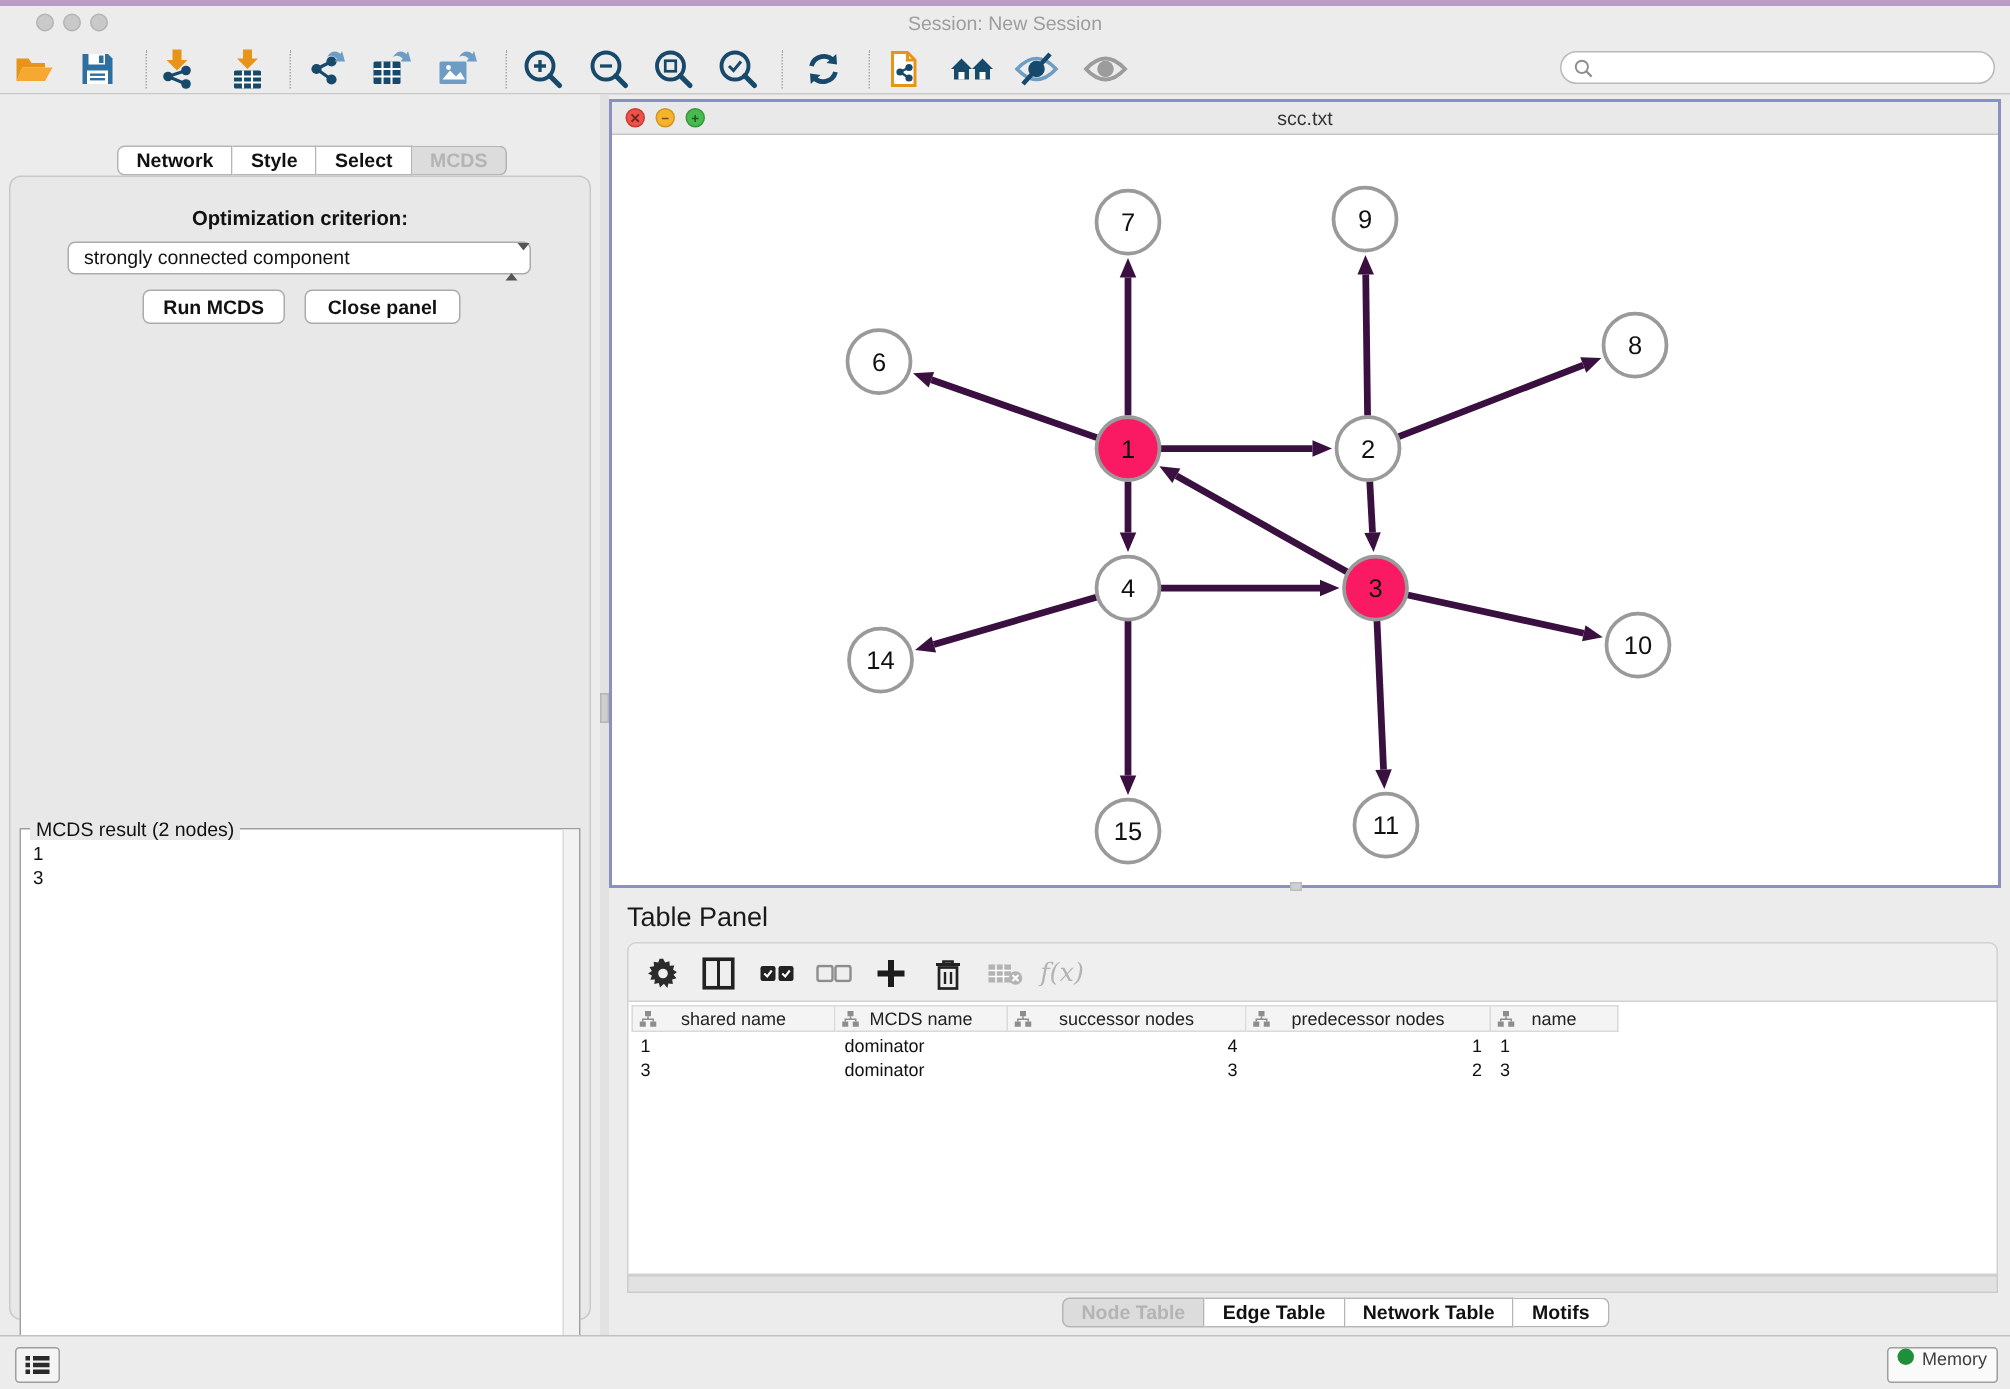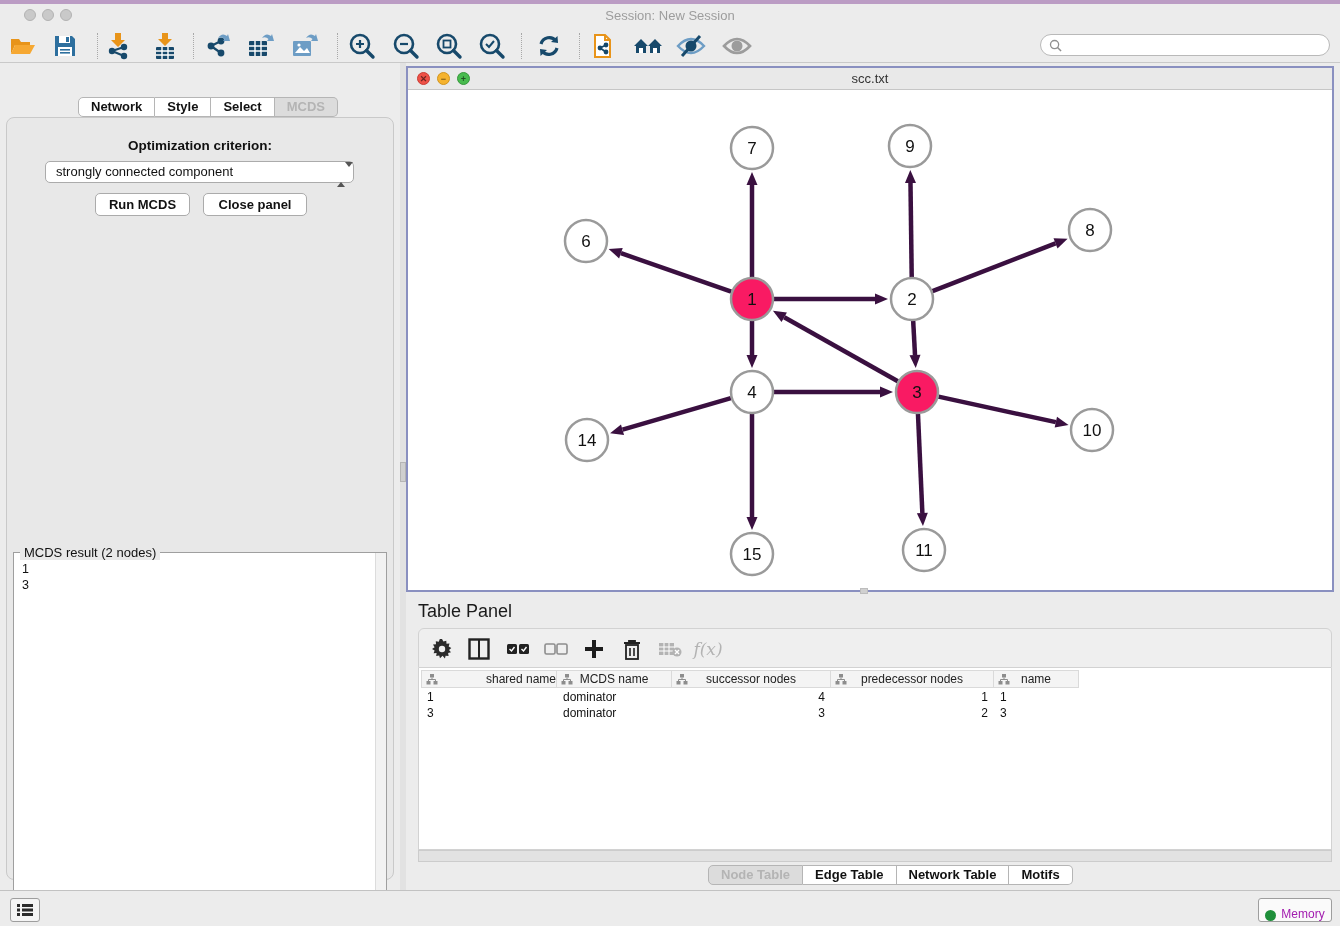--- a/index.html
+++ b/index.html
@@ -66,29 +66,29 @@
 
   
   .table-panel { left:406px; top:595px; width:934px; height:295px; background:#ececec; }
   .tp-toolbar { position:absolute; left:12px; top:33px; width:914px; height:40px; background:#efefef; border:1px solid #d2d2d2; border-radius:6px 6px 0 0; }
   .tp-tbtn { position:absolute; top:5px; width:30px; height:30px; display:flex; align-items:center; justify-content:center; }
   .fx-label { font-family:"DejaVu Serif", serif; font-style:italic; font-size:17px; color:#b3b3b3; }
 
   .grid-wrap { position:absolute; left:12px; top:73px; width:914px; height:182px; background:#fff; border:1px solid #d2d2d2; border-top:none; overflow:hidden; }
   .grid-header { position:absolute; left:2px; top:2px; height:18px; display:flex; }
   .gh-cell { position:relative; background:#f4f4f4; border:1px solid #dadada; border-left:none; font-size:12px; color:#222; text-align:center; line-height:16px; }
-  .gh-cell:first-child { border-left:1px solid #dadada;text-align:right; }
+  .gh-cell:first-child { border-left:1px solid #dadada; }
   .grid-row { position:absolute; left:2px; height:16px; display:flex; font-size:12px; color:#111; }
   .gr-cell { padding:0 6px; line-height:16px; }
   .tp-scrollstrip { position:absolute; left:12px; top:255px; width:914px; height:12px; background:#e2e2e2; border:1px solid #cccccc; }
 
   
   .status-bar { left:0; top:890px; width:1340px; height:36px; background:#ececec; border-top:1px solid #c2c2c2; }
   .sbtn { position:absolute; border:1px solid #9e9e9e; background:#f4f4f4; border-radius:3px; }
-  .memory-btn { left:1258px; top:7px; width:74px; height:24px; display:flex; align-items:flex-end; justify-content:center; gap:5px; font-size:12px; color:#a21caf; background:#fafafa; }
+  .memory-btn { left:1258px; top:7px; width:74px; height:24px; display:flex; align-items:flex-start; justify-content:center; gap:5px; font-size:12px; color:#404040; background:#fafafa; }
   .mem-dot { width:11px; height:11px; border-radius:50%; background:#1f8f3a; }
   .tasks-btn { left:10px; top:7px; width:30px; height:24px; display:flex; align-items:center; justify-content:center; }
 
   svg { display:block; }
   text { font-family:"Liberation Sans", sans-serif; }
 </style>
 </head>
 <body>
 
 <div class="abs top-strip"></div>

